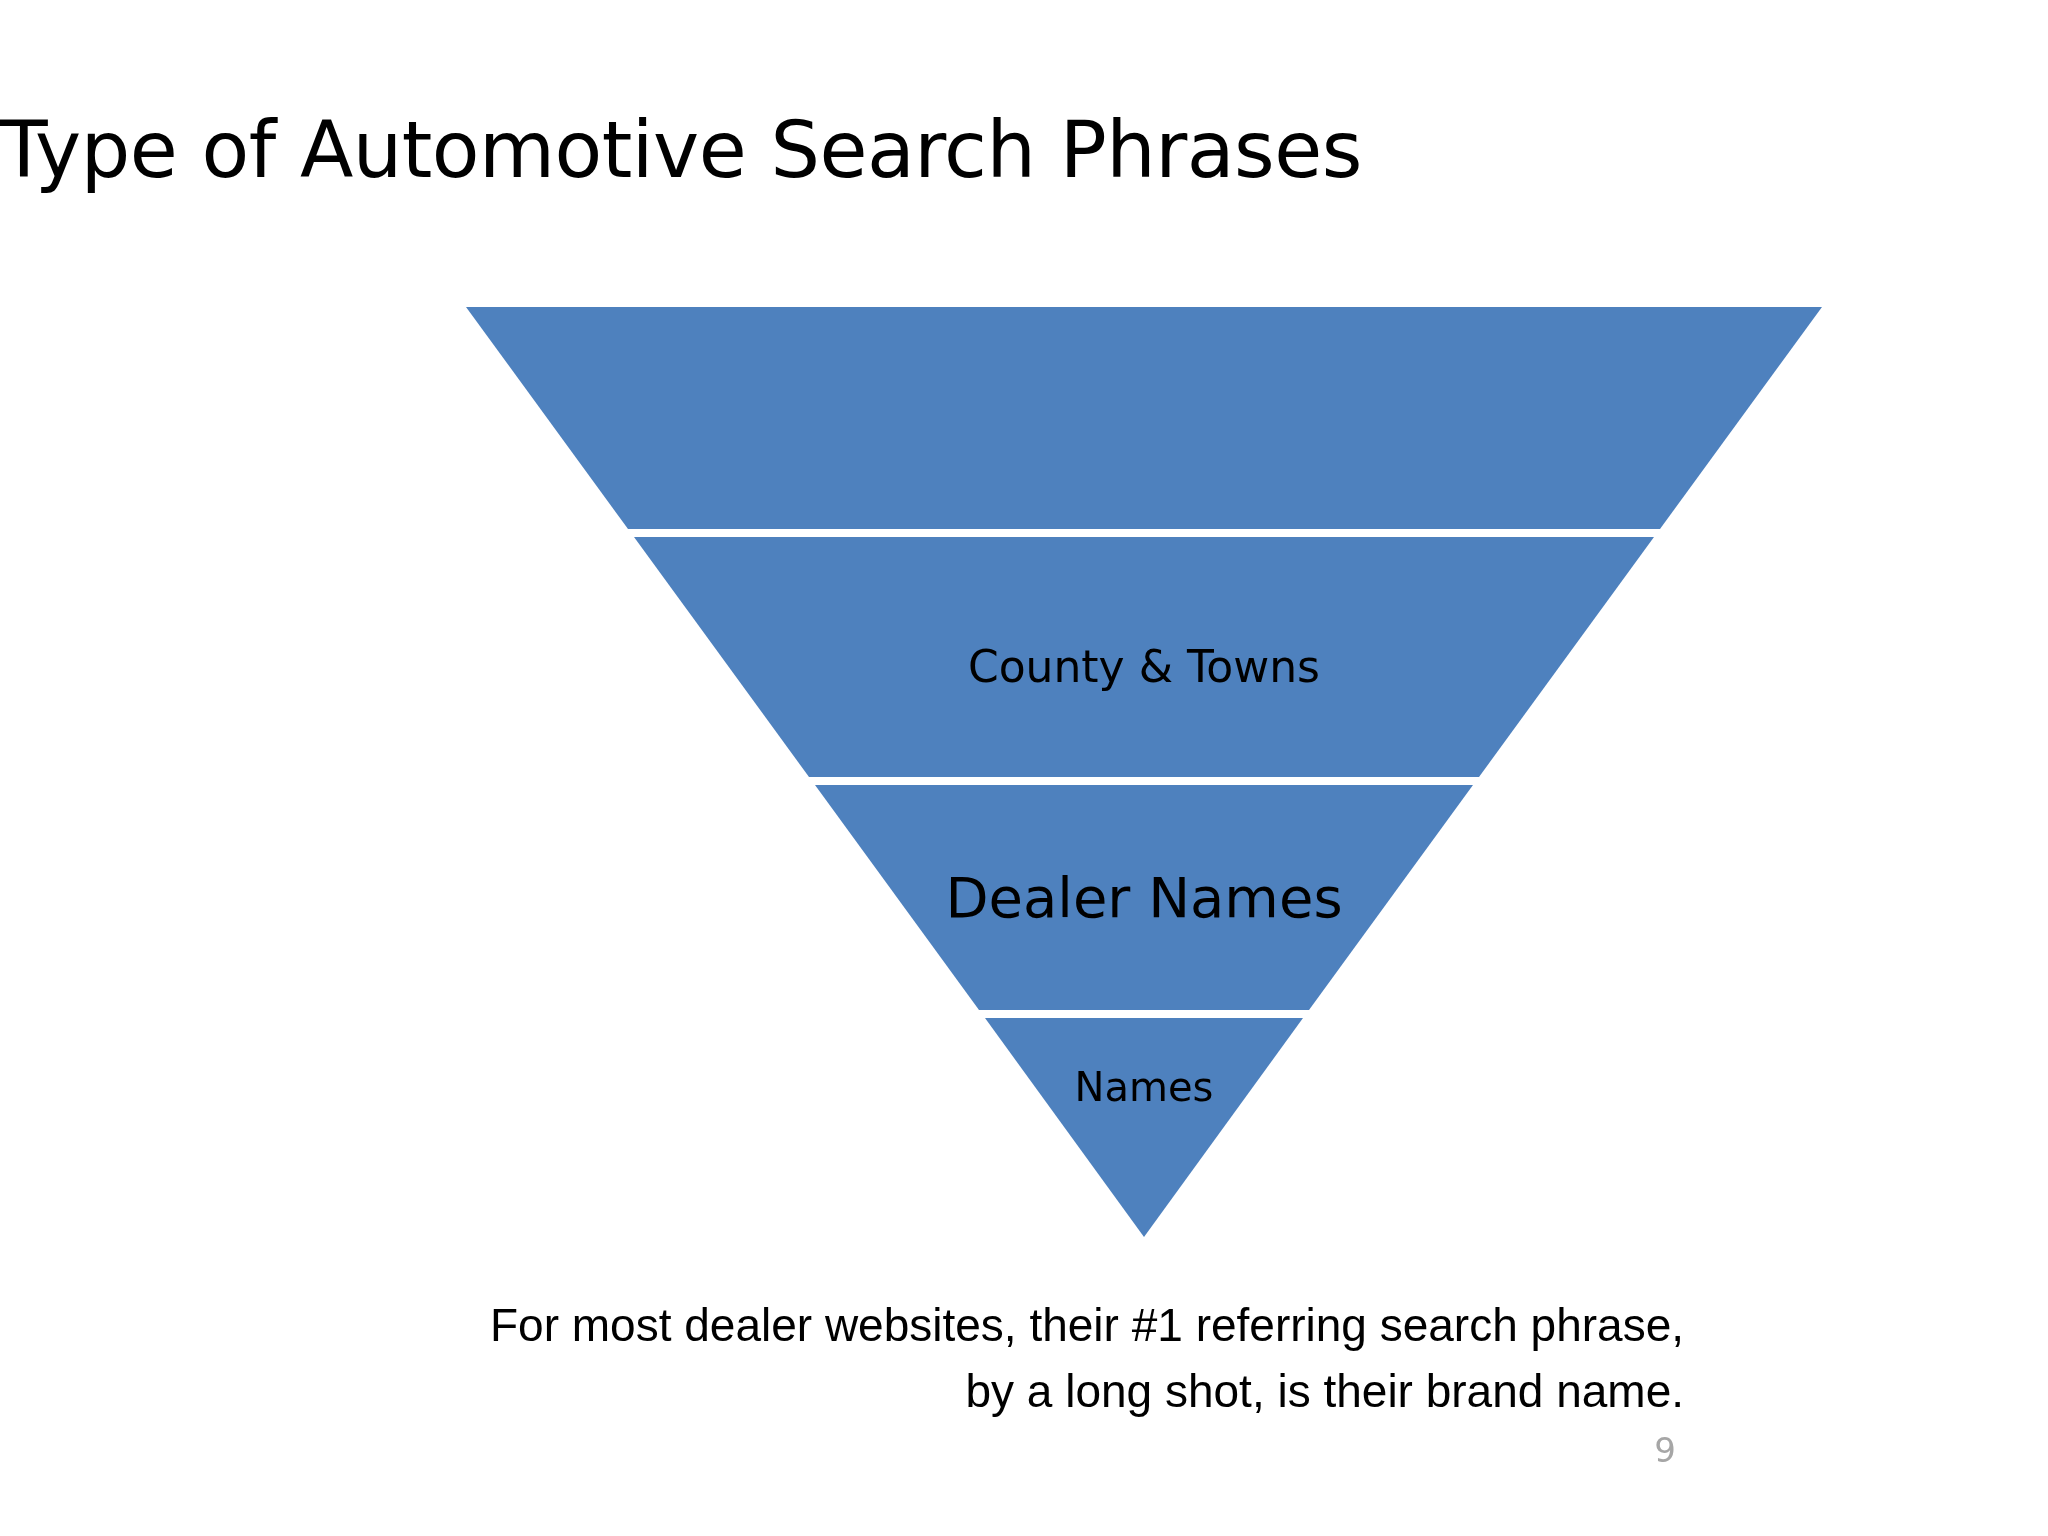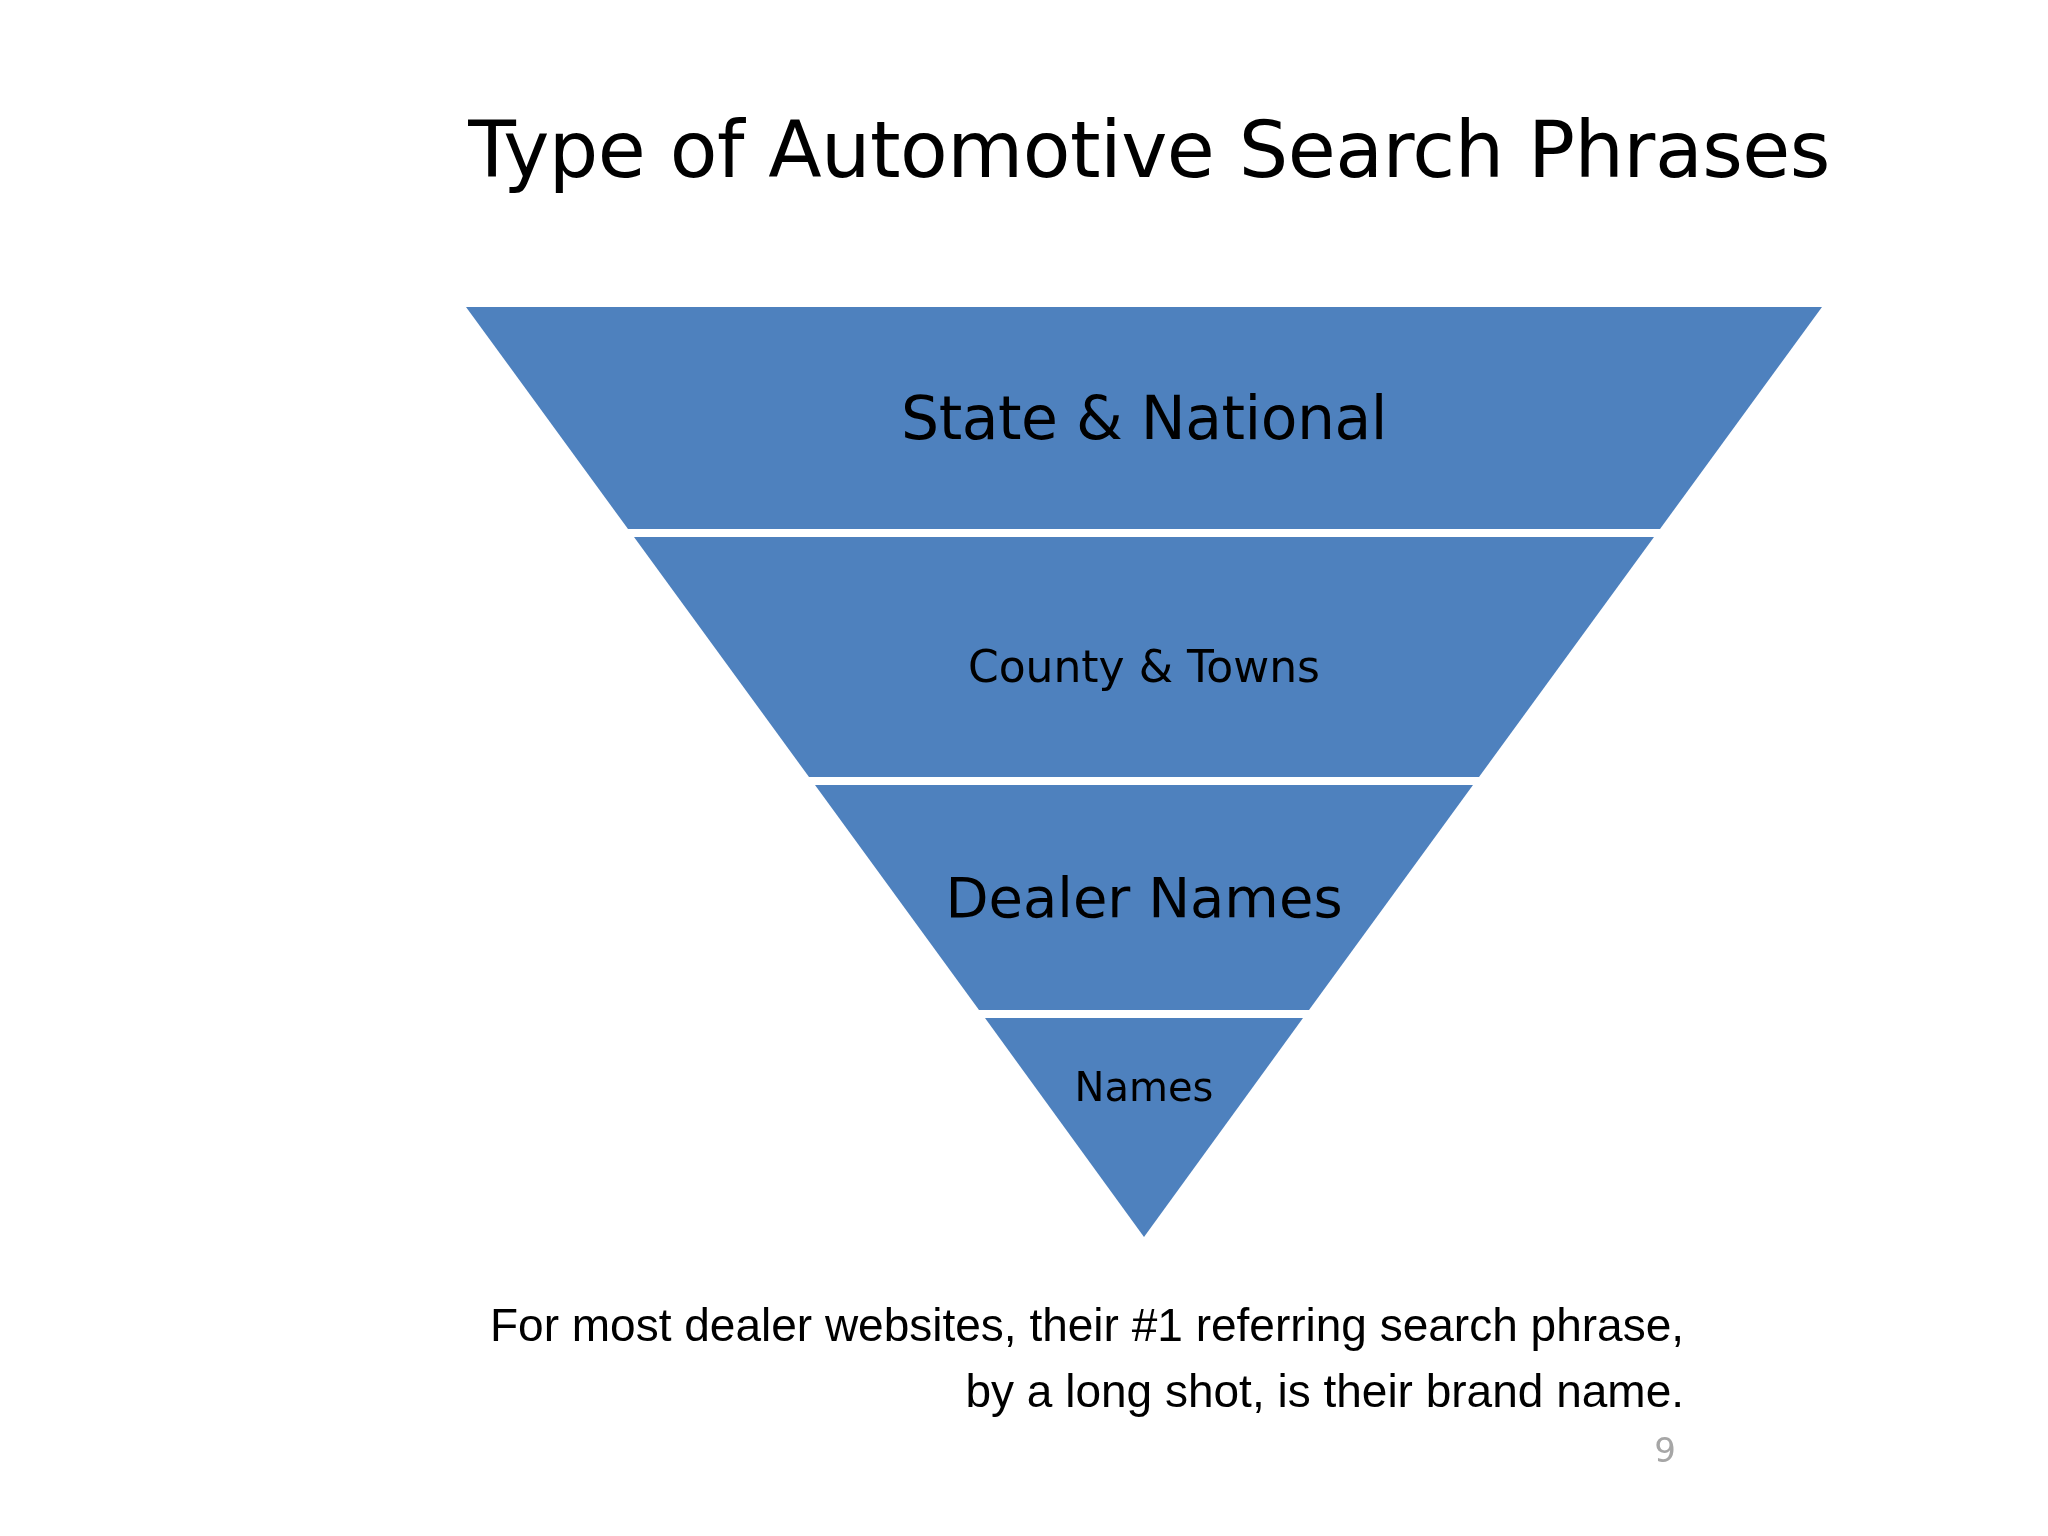--- a/index.html
+++ b/index.html
@@ -24,21 +24,21 @@
     height: 1536px;
     background: #ffffff;
   }
 
   
   .slide-title {
     position: absolute;
     left: 0;
     top: 102px;
     width: 1830px;
-    text-align: right;
+    text-align: left;
     font-family: "DejaVu Sans", sans-serif;
     font-size: 78px;
     line-height: 96px;
     font-weight: 400;
     color: #000000;
     letter-spacing: -0.5px;
     white-space: nowrap;
   }
 
   
@@ -147,21 +147,20 @@
       <polygon points="0,0 1356,0 1194,222 162,222" fill="#4E81BE"></polygon>
 
       <polygon points="168,230 1188,230 1013,470 343,470" fill="#4E81BE"></polygon>
 
       <polygon points="349,478 1007,478 843,703 513,703" fill="#4E81BE"></polygon>
 
       <polygon points="519,711 837,711 678,930" fill="#4E81BE"></polygon>
     </svg>
 
     <div class="funnel-labels">
-      <div class="fl fl-1">State &amp; National</div>
       <div class="fl fl-2">County &amp; Towns</div>
       <div class="fl fl-3">Dealer Names</div>
       <div class="fl fl-4">
         <span class="ln ln1">Names</span>
       </div>
     </div>
 
   </div>
 
   <div class="caption">

